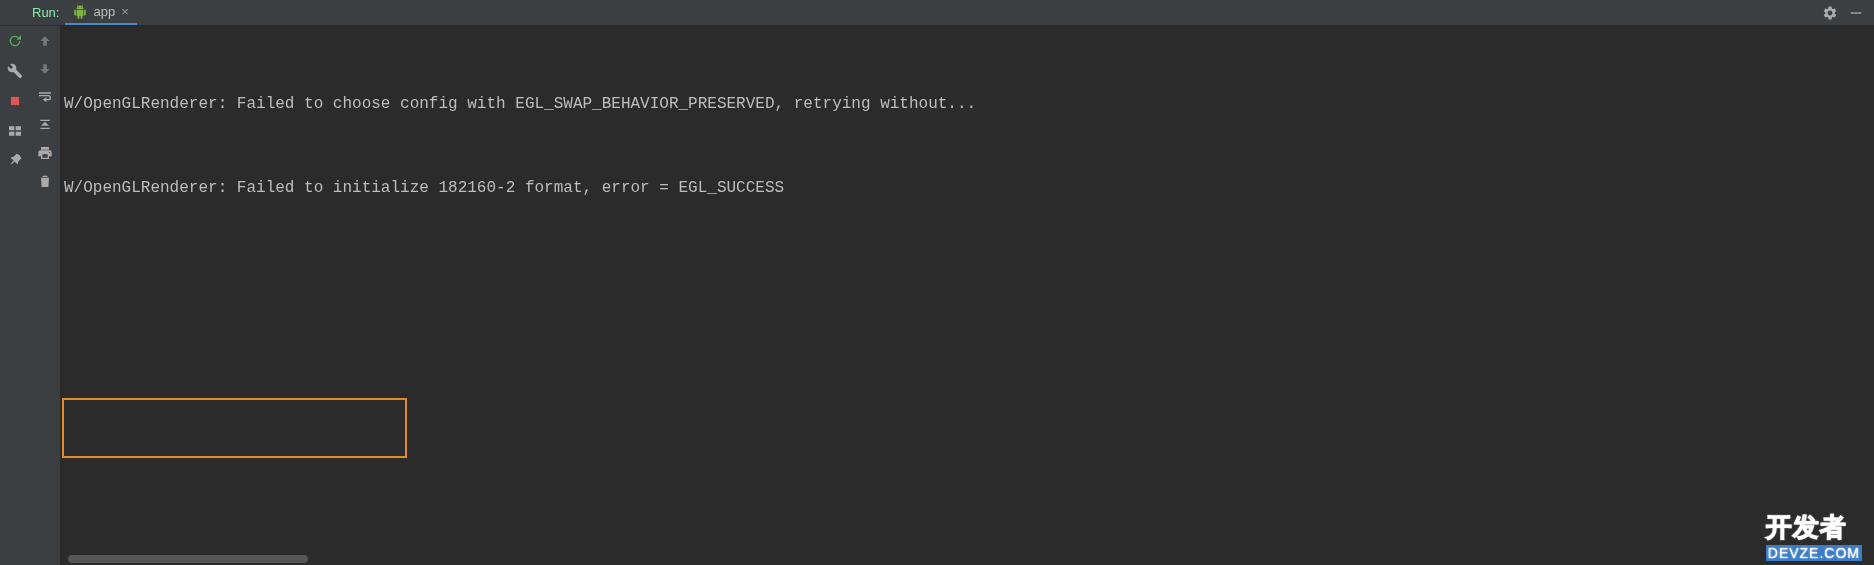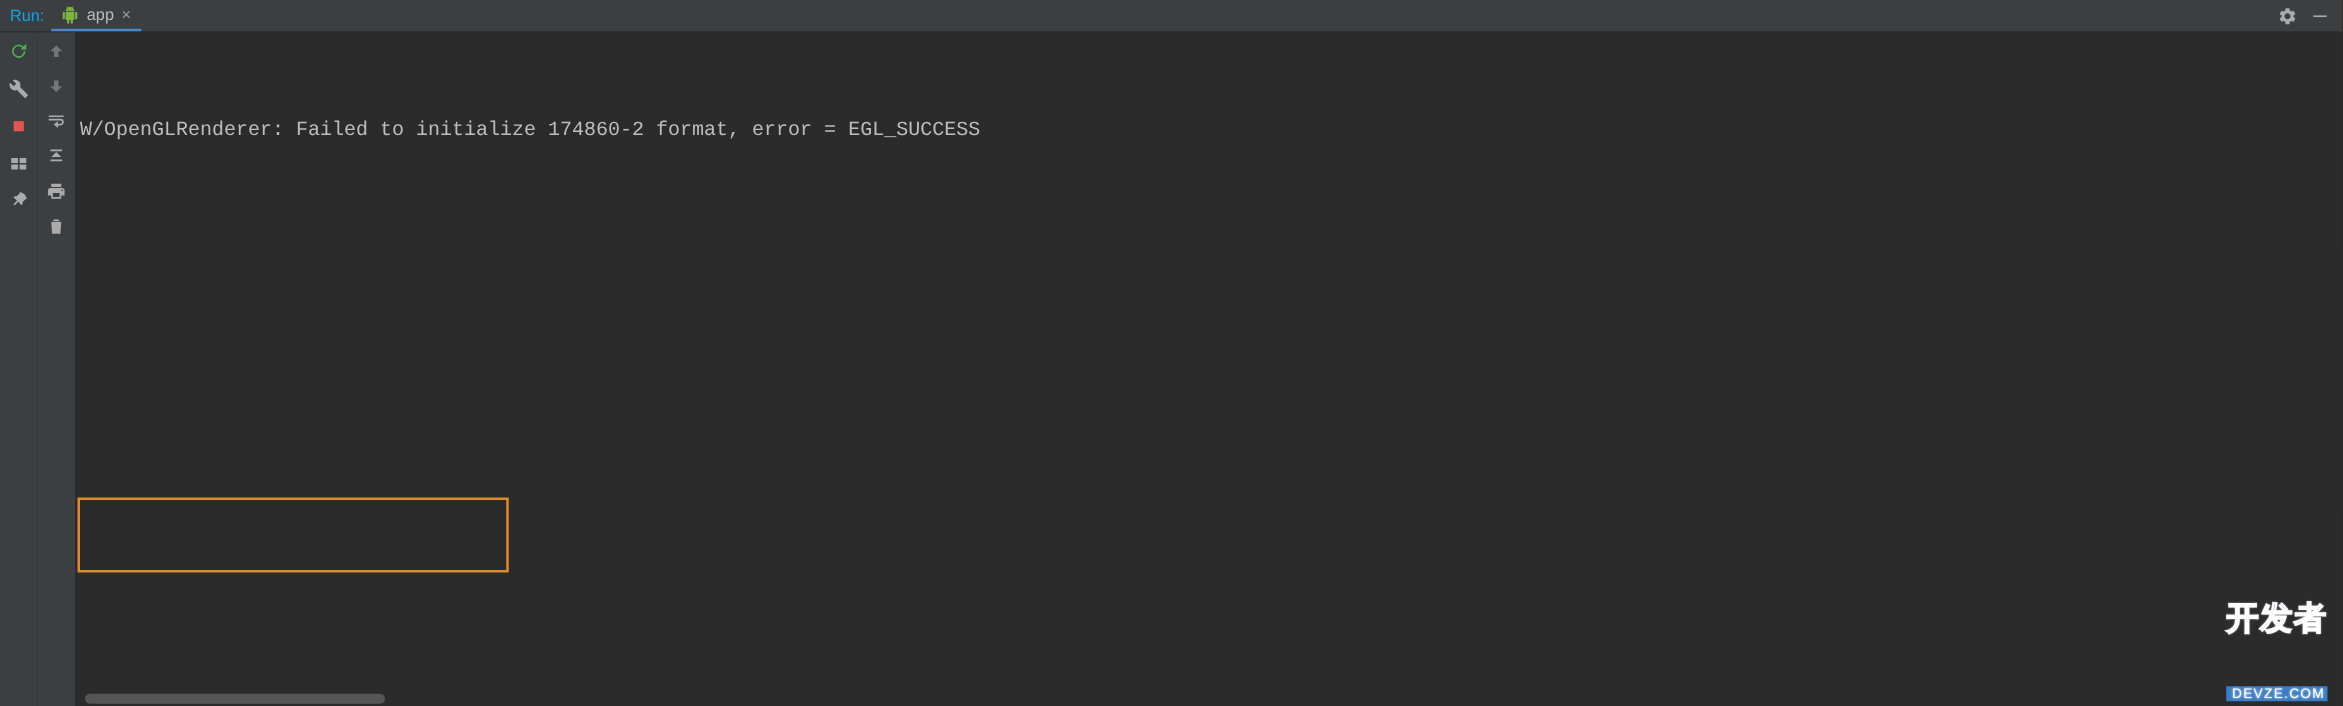--- a/index.html
+++ b/index.html
@@ -13,21 +13,21 @@
   }
   .top-bar {
     height: 26px;
     background: #3c3f41;
     border-bottom: 1px solid #2b2b2b;
     display: flex;
     align-items: center;
     padding: 0 6px;
     font-size: 13px;
   }
-  .run-label { color: #0ea5e9; padding: 0 6px 0 2px; }
+  .run-label { color: #86efac; padding: 0 6px 0 2px; margin-left: 24px; }
   .tab {
     display: flex;
     align-items: center;
     padding: 0 8px;
     height: 24px;
     border-bottom: 2px solid #4a88c7;
     cursor: pointer;
     gap: 6px;
   }
   .tab-close { color: #999; font-size: 13px; }
@@ -64,30 +64,29 @@
     bottom: 4px;
     font-family: "Microsoft YaHei", sans-serif;
     font-size: 26px;
     font-weight: bold;
     color: #3a7cc7;
     -webkit-text-stroke: 1px #fff;
     letter-spacing: 1px;
     text-shadow: 0 0 2px #fff;
   }
   .watermark .sub {
-    font-size: 11px;
+    font-size: 14px;
     display: block;
     text-align: right;
     letter-spacing: 1px;
     -webkit-text-stroke: 0;
     color: #fff;
     background: #3a7cc7;
     padding: 0 2px;
     font-weight: normal;
-    margin-top: 37px;
   }
   .scrollbar-h {
     position: absolute;
     bottom: 2px;
     left: 8px;
     height: 8px;
     width: 240px;
     background: #555;
     border-radius: 4px;
   }
@@ -179,21 +178,22 @@
       </span>
     <span class="icon">
         <svg viewBox="0 0 24 24" width="16" height="16">
           <path fill="#aaa" d="M6 7h12l-1 14H7zM9 4h6l1 2H8z"></path>
         </svg>
       </span>
   </div>
 
   <div class="console-wrap">
     <div class="console">
-      <div class="log-line">W/OpenGLRenderer: Failed to initialize 174860-2 format, error = EGL_SUCCESS</div>
+      <div class="log-line">W/OpenGLRenderer: Failed to choose config with EGL_SWAP_BEHAVIOR_PRESERVED, retrying without...</div>
+      <div class="log-line">W/OpenGLRenderer: Failed to initialize 182160-2 format, error = EGL_SUCCESS</div>
       
       
       
       
       
       
       
       
     </div>
     <div class="highlight-box" id="hl" style="top: 372px; left: 2px; width: 345px; height: 60px;"></div>

